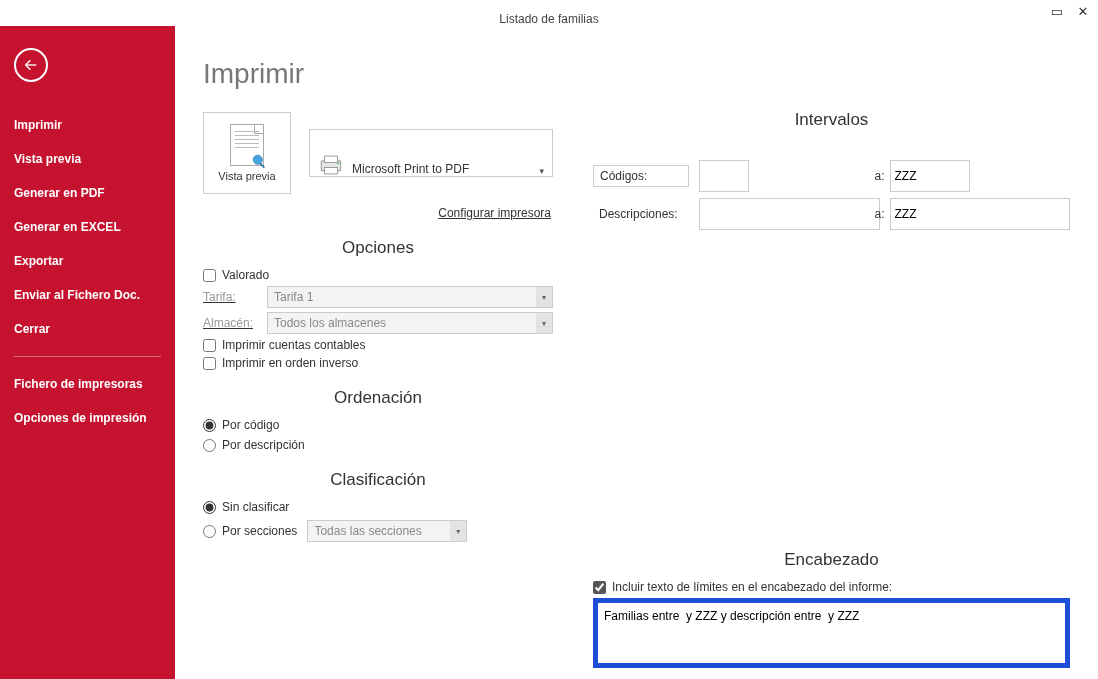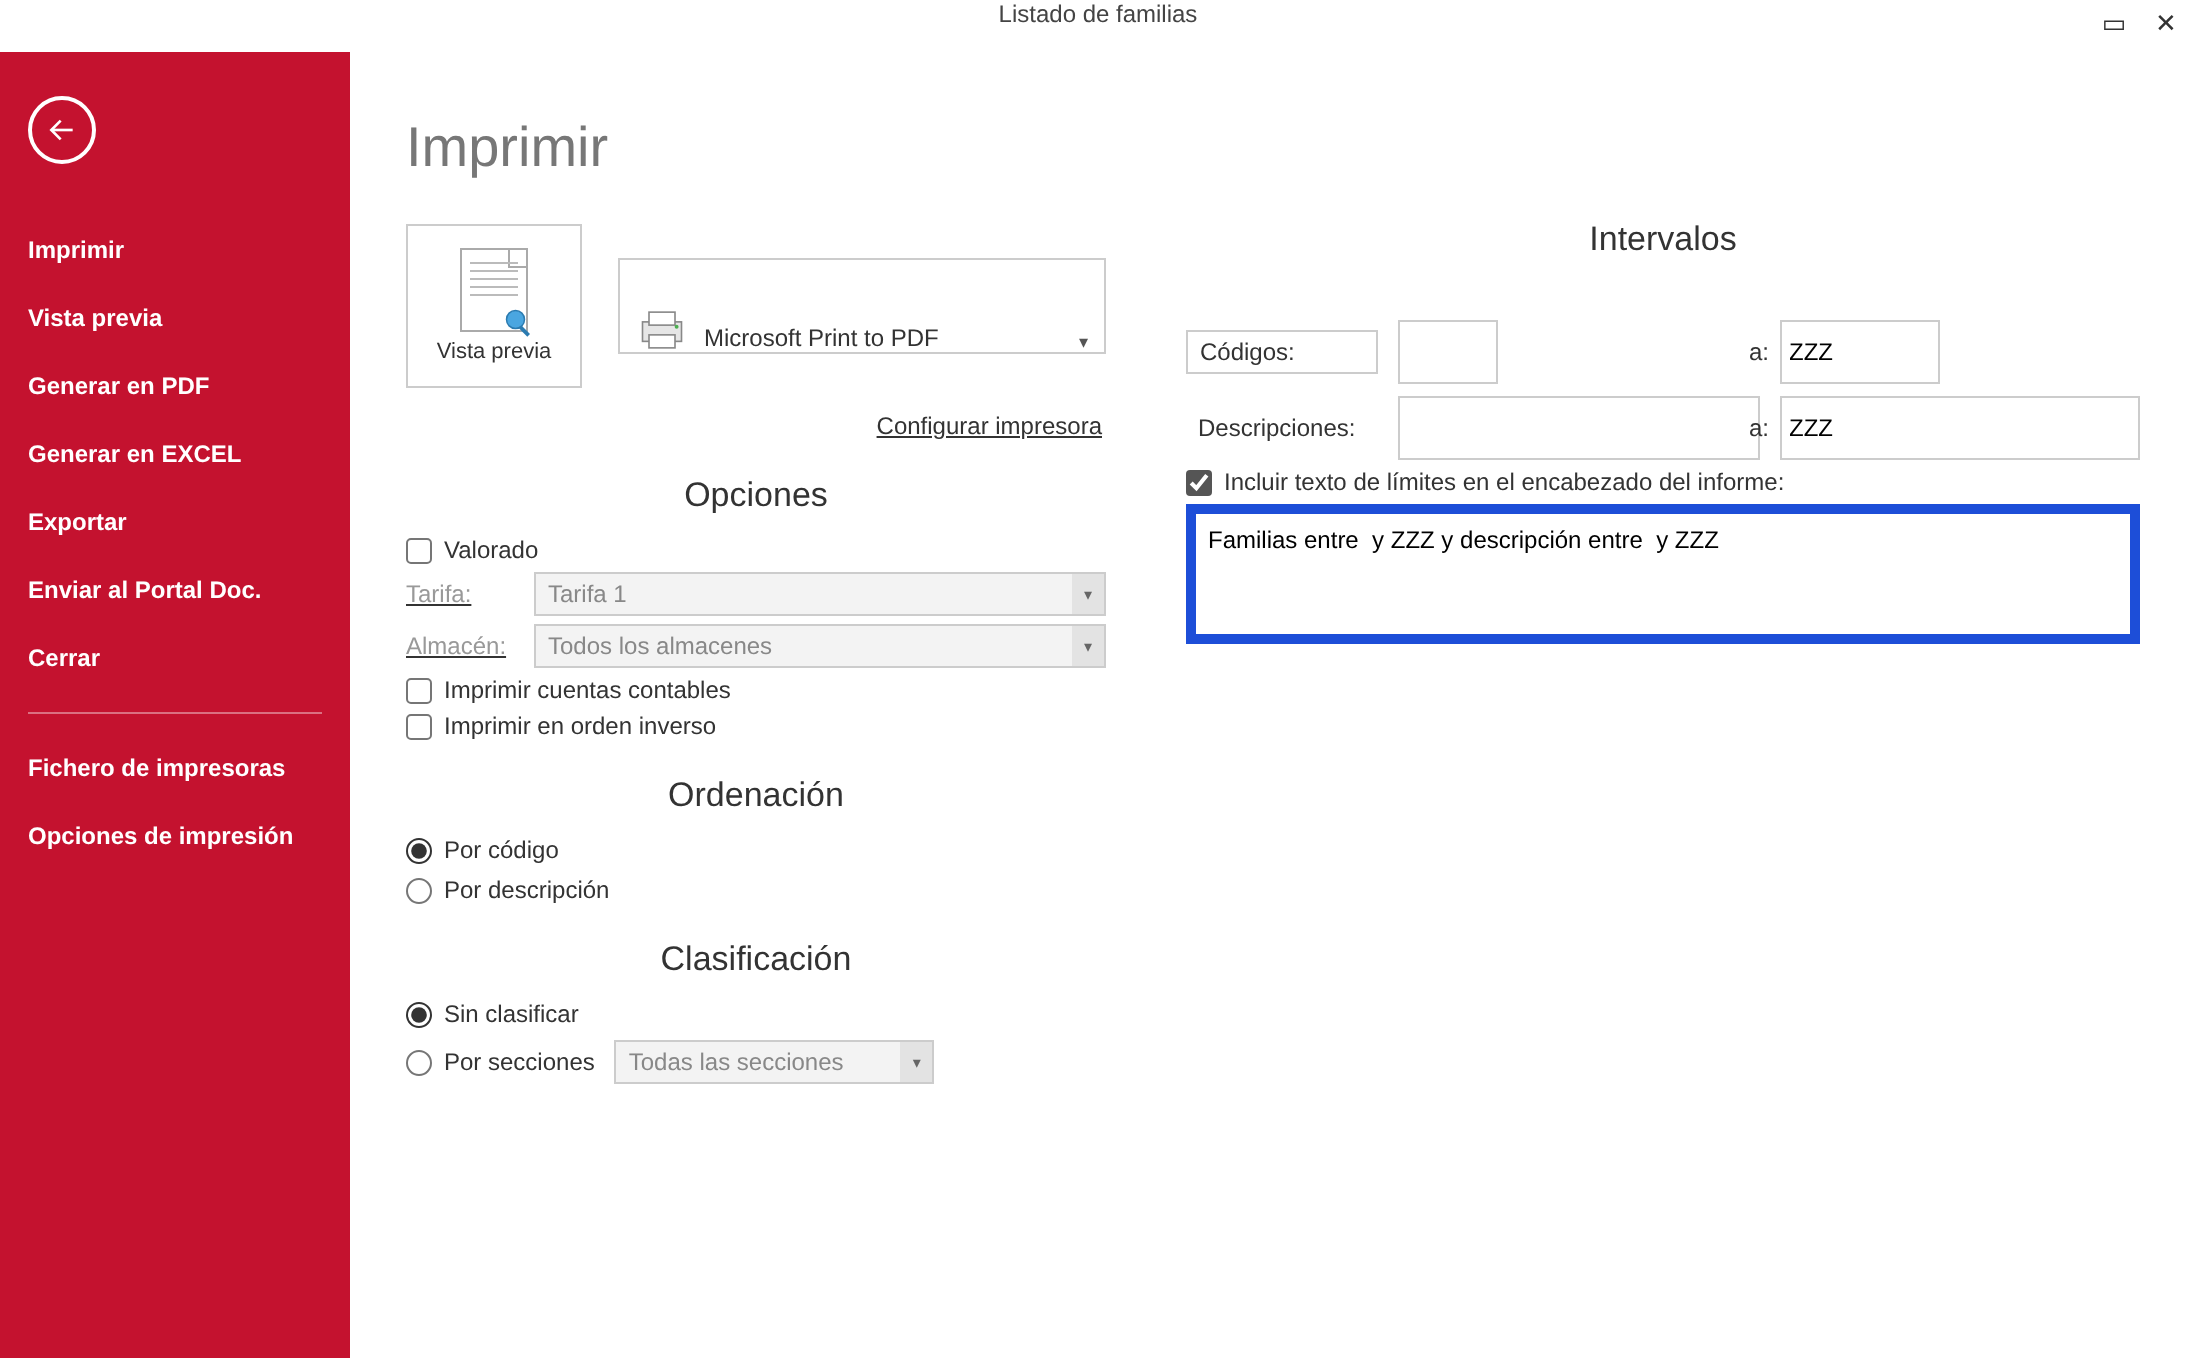--- a/index.html
+++ b/index.html
@@ -1,18 +1,18 @@
 <!DOCTYPE html>
 <html><head>
 <meta charset="utf-8">
 <style>
   * { box-sizing: border-box; margin: 0; padding: 0; font-family: "Segoe UI", Tahoma, sans-serif; }
   body { width: 1098px; height: 679px; background: #fff; overflow: hidden; font-size: 12px; color: #333; }
 
-  .titlebar { height: 26px; display: flex; align-items: flex-start; position: relative; }
+  .titlebar { height: 26px; display: flex; align-items: flex-end; position: relative; }
   .titlebar-title { flex: 1; text-align: center; font-size: 12px; color: #444; }
   .titlebar-controls { position: absolute; right: 8px; top: 4px; display: flex; gap: 12px; }
   .titlebar-controls span { font-size: 13px; color: #333; cursor: default; width:14px; text-align:center; }
 
   .container { display: flex; height: calc(679px - 26px); }
 
   .sidebar { width: 175px; background: #c4122f; color: #fff; padding: 16px 0 0 0; display: flex; flex-direction: column; }
   .back-btn { width: 34px; height: 34px; border: 2px solid #fff; border-radius: 50%; margin: 6px 0 26px 14px; display: flex; align-items: center; justify-content: center; cursor: pointer; }
   .back-btn svg { stroke: #fff; }
   .sidebar-item { padding: 10px 14px; font-size: 12px; font-weight: 600; cursor: pointer; }
@@ -83,21 +83,21 @@
       <svg width="16" height="16" viewBox="0 0 24 24" fill="none" stroke-width="2">
           <path d="M20 12H5"></path>
           <path d="M11 5l-7 7 7 7"></path>
         </svg>
     </div>
     <div class="sidebar-item"><span>Imprimir</span></div>
     <div class="sidebar-item"><span>Vista previa</span></div>
     <div class="sidebar-item"><span>Generar en PDF</span></div>
     <div class="sidebar-item"><span>Generar en EXCEL</span></div>
     <div class="sidebar-item"><span>Exportar</span></div>
-    <div class="sidebar-item"><span>Enviar al Portal Doc.</span></div>
+    <div class="sidebar-item"><span>Enviar al Fichero Doc.</span></div>
     <div class="sidebar-item"><span>Cerrar</span></div>
     <div class="sidebar-sep"></div>
     <div class="sidebar-item"><span>Fichero de impresoras</span></div>
     <div class="sidebar-item"><span>Opciones de impresión</span></div>
   </div>
 
   <div class="main">
     <div class="col-left">
       <h1 class="page-title">Imprimir</h1>
 
@@ -193,20 +193,21 @@
         <input class="int-input short-in1" value="" style="">
         <div class="int-a">a:</div>
         <input class="int-input short-in2" value="ZZZ" style="">
 
         <div style="padding:0 6px">Descripciones:</div>
         <input class="int-input" style="margin-left: 10px;" value="">
         <div class="int-a">a:</div>
         <input class="int-input" value="ZZZ" style="">
       </div>
 
+      <h2 class="sect" style="margin-top:320px">Encabezado</h2>
       <label class="chk-row">
         <input type="checkbox" checked="" style="">
         <span>Incluir texto de límites en el encabezado del informe:</span>
       </label>
       <textarea class="enc-textarea" style="">Familias entre  y ZZZ y descripción entre  y ZZZ</textarea>
     </div>
   </div>
 </div>
 
 </body></html>

